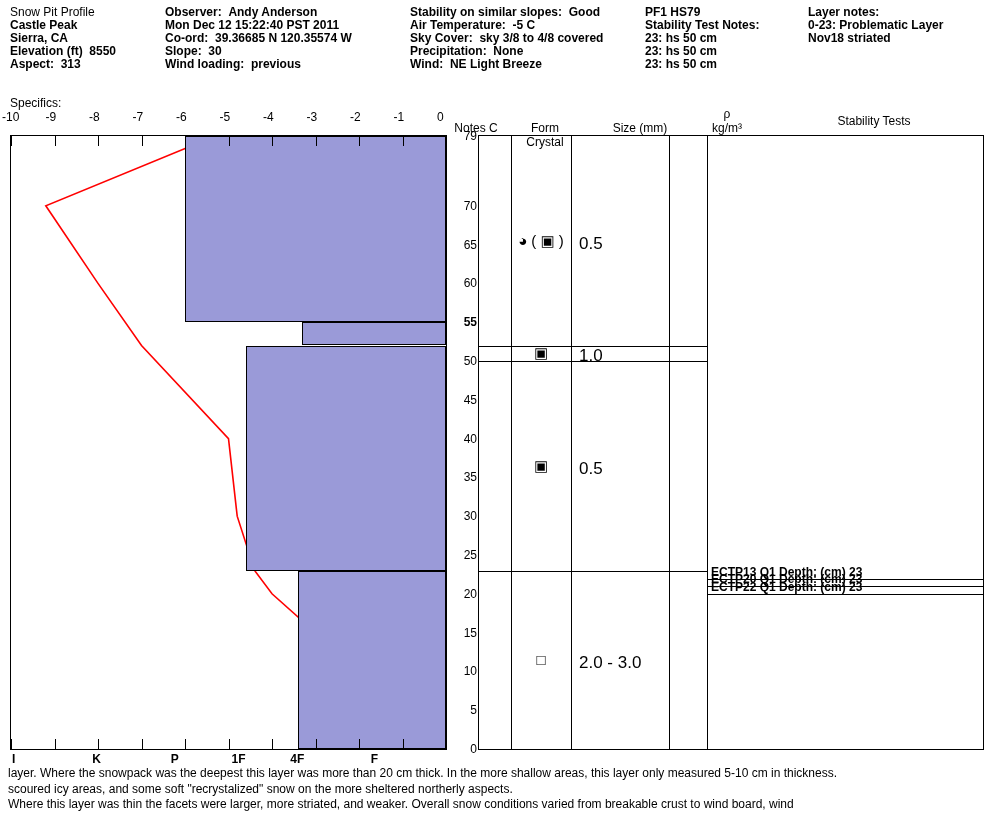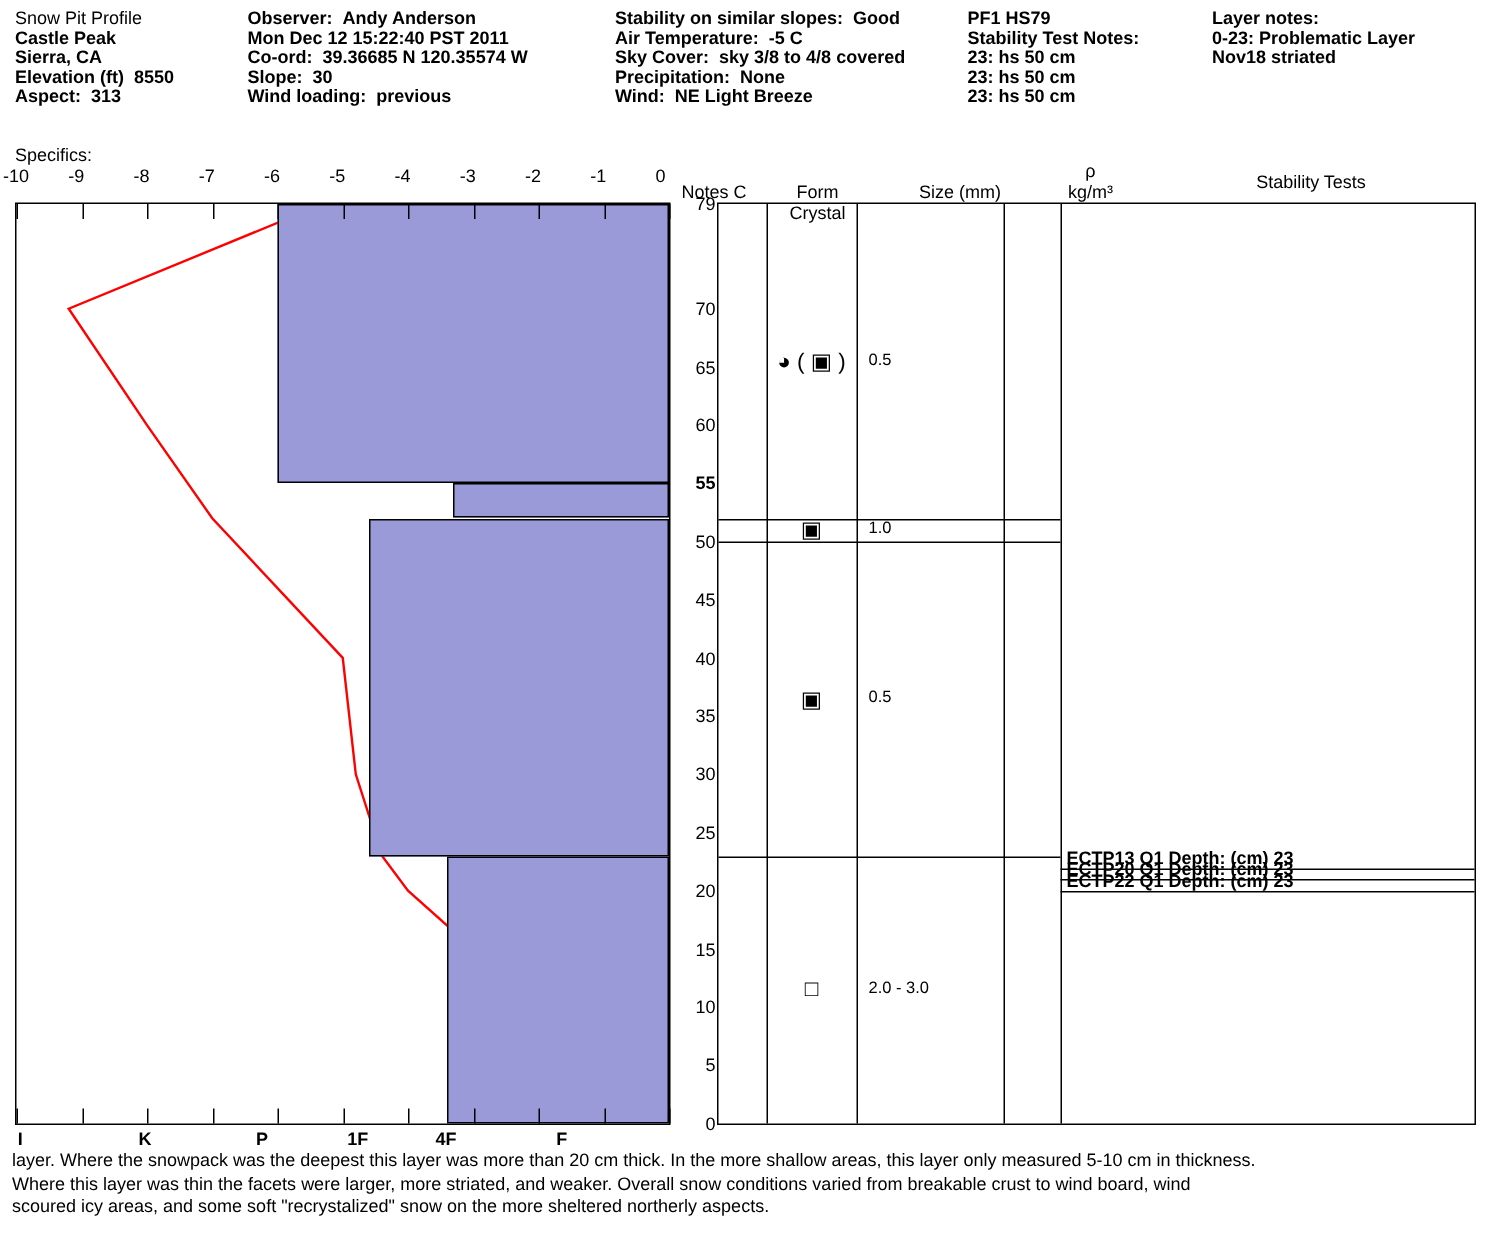--- a/index.html
+++ b/index.html
@@ -50,21 +50,21 @@
   
   #col-hdrs{left:470px;top:108px;width:520px;height:28px;}
   .colhdr{position:absolute;text-align:center;font-size:12px;line-height:13px;}
 
   
   #grid{left:478px;top:135px;width:506px;height:615px;border:1px solid #000;box-sizing:border-box;}
   .vline{position:absolute;top:0;bottom:0;width:1px;background:#000;}
   .hline{position:absolute;left:0;right:0;height:1px;background:#000;}
 
   .crystal-cell{position:absolute;text-align:center;}
-  .size-cell{position:absolute;font-size:11px;}
+  .size-cell{position:absolute;font-size:17px;}
   .test-cell{position:absolute;font-size:12px;font-weight:bold;white-space:nowrap;}
 
   
   #hardness{left:10px;top:752px;width:440px;height:16px;}
   .hard-lbl{position:absolute;font-size:12px;font-weight:bold;}
 
   
   #notes{left:8px;top:766px;width:978px;font-size:12px;line-height:15.5px;}
   #notes b{font-weight:bold;}
   .note-line{white-space:nowrap;}
@@ -216,15 +216,15 @@
     <div class="hard-lbl" style="left: 1.875px; top: 0px;">I</div>
     <div class="hard-lbl" style="left: 82.35px; top: 0px;">K</div>
     <div class="hard-lbl" style="left: 160.65px; top: 0px;">P</div>
     <div class="hard-lbl" style="left: 221.55px; top: 0px;">1F</div>
     <div class="hard-lbl" style="left: 280.275px; top: 0px;">4F</div>
     <div class="hard-lbl" style="left: 360.75px; top: 0px;">F</div>
   </div>
 
 <div class="abs" id="notes">
   <div class="note-line"><span>layer. Where the snowpack was the deepest this layer was more than 20 cm thick. In the more shallow areas, this layer only measured 5-10 cm in thickness.</span></div>
+  <div class="note-line"><span>scoured icy areas, and some soft "recrystalized" snow on the more sheltered northerly aspects.</span></div>
   <div class="note-line"><span>Where this layer was thin the facets were larger, more striated, and weaker. Overall snow conditions varied from breakable crust to wind board, wind</span></div>
-  <div class="note-line"><span>scoured icy areas, and some soft "recrystalized" snow on the more sheltered northerly aspects.</span></div>
 </div>
 
 </body></html>

